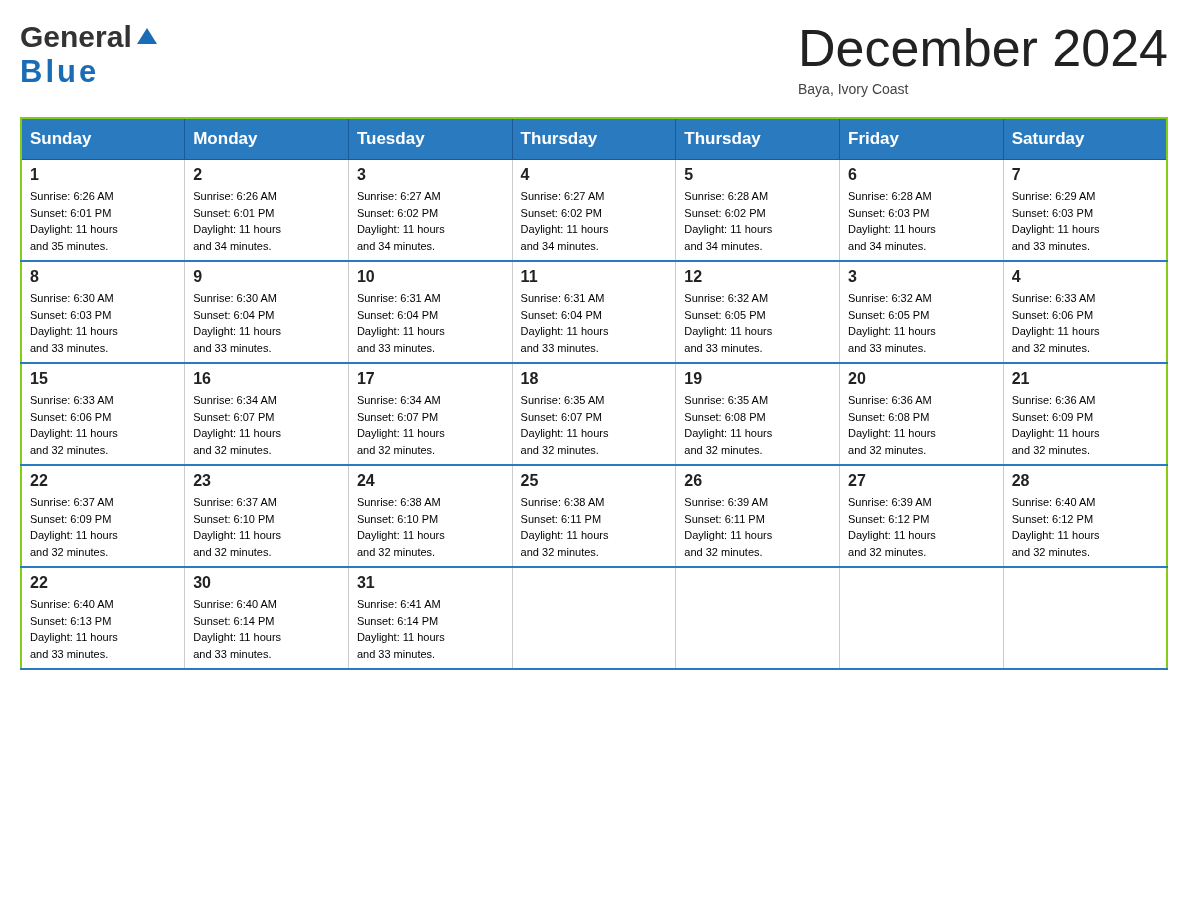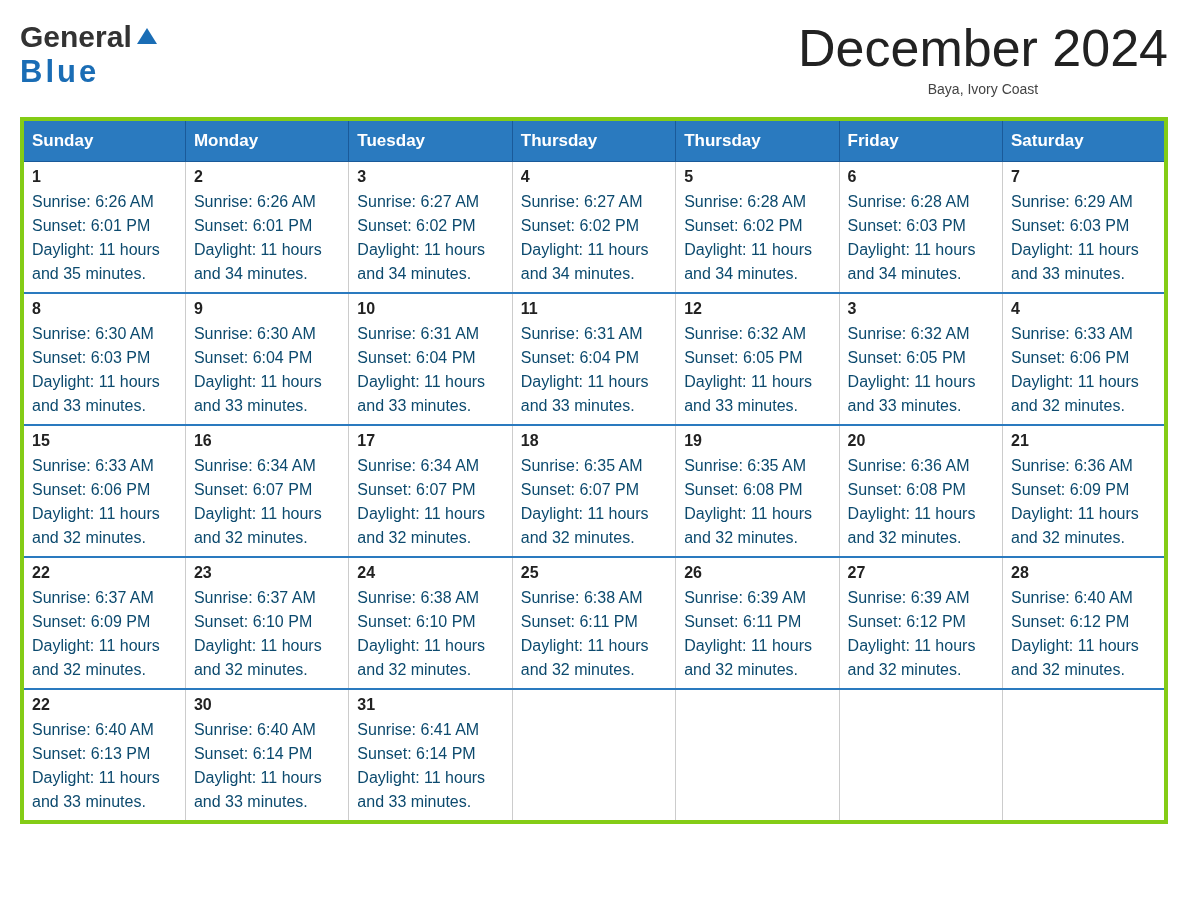--- a/index.html
+++ b/index.html
@@ -15,37 +15,37 @@
       justify-content: space-between;
       align-items: flex-start;
       margin-bottom: 20px;
     }
     .logo {
       display: flex;
       flex-direction: column;
       align-items: flex-start;
     }
     .title-block {
-      text-align: center;
+      text-align: left;
     }
     .month-title {
       font-size: 52px;
       font-weight: normal;
       color: #222;
       line-height: 1.1;
     }
     .location-title {
       font-size: 14px;
       color: #444;
       margin-top: 4px;
     }
     .calendar {
       width: 100%;
       border-collapse: collapse;
-      border: 4px solid #84cc16;
+      border: 2px solid #84cc16;
     }
     .calendar thead tr th {
       background-color: #2a7abf;
       color: #fff;
       font-size: 17px;
       font-weight: bold;
       padding: 10px 8px;
       text-align: left;
       border: 1px solid #1a5a99;
     }
@@ -59,22 +59,22 @@
       min-height: 100px;
     }
     .day-number {
       font-size: 16px;
       font-weight: bold;
       color: #222;
       display: block;
       margin-bottom: 4px;
     }
     .day-info {
-      font-size: 16px;
-      color: #0c4a6e;
+      font-size: 11px;
+      color: #000000;
       line-height: 1.5;
     }
     .calendar tbody tr {
       border-bottom: 2px solid #2a7abf;
     }
     .empty-cell {
       background: #fff;
     }
     
     .logo-container {

